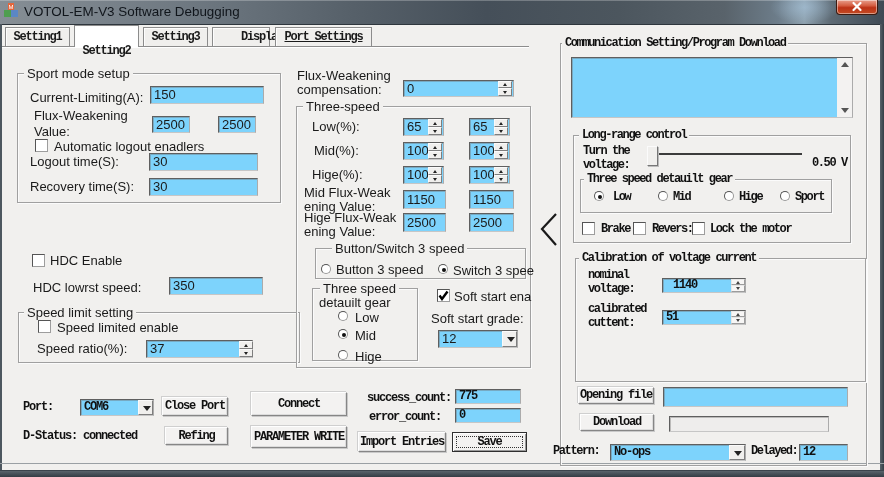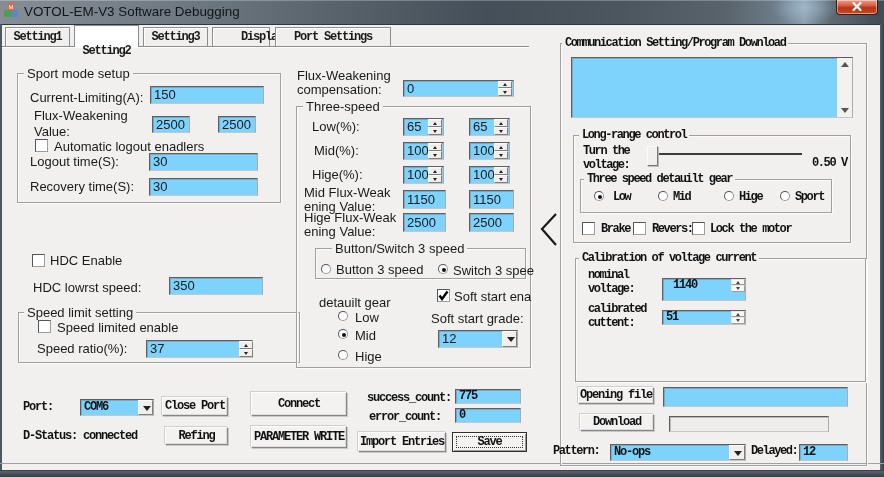--- a/index.html
+++ b/index.html
@@ -94,21 +94,21 @@
     <div id="rframe"></div>
     <div id="bline"></div>
     <div id="bframe"></div>
 
   <div id="tabline"></div>
     <div id="tabline2"></div>
   <div class="tab" style="left:5px; width:65px;">Setting1</div>
   <div class="tab act" style="left:74px; width:65px;">Setting2</div>
   <div class="tab" style="left:143px; width:65px;">Setting3</div>
   <div class="tab" style="left:212px; width:58px;padding-left:28px;">Display</div>
-  <div class="tab" style="left:275px; width:116px;">Port Settings</div>
+  <div class="tab" style="left:275px; width:97px;text-decoration:underline;">Port Settings</div>
 
   <div class="grp" style="left:17px; top:73px; width:264px; height:130px;">
     <div class="gt sans" style="left:6px;">Sport mode setup</div>
   </div>
   <div class="lbl sans" style="left:30px; top:90px;">Current-Limiting(A):</div>
   <div class="tb sans" style="left:150px; top:86px; width:114px; height:18px; line-height:16px;">150</div>
   <div class="lbl sans" style="left:34px; top:108px;">Flux-Weakening</div>
   <div class="lbl sans" style="left:34px; top:124px;">Value:</div>
   <div class="tb sans" style="left:152px; top:116px; width:38px; height:17px; line-height:15px;">2500</div>
   <div class="tb sans" style="left:218px; top:116px; width:38px; height:17px; line-height:15px;">2500</div>
@@ -226,20 +226,23 @@
   <div class="tb sans" style="left:469px; top:213px; width:45px; height:19px; line-height:17px;">2500</div>
 
   <div class="grp" style="left:315px; top:248px; width:211px; height:31px;">
     <div class="gt sans" style="left:16px;">Button/Switch 3 speed</div>
   </div>
   <div class="rd" style="left:321px; top:264px;"></div>
   <div class="lbl sans" style="left:336px; top:262px;">Button 3 speed</div>
   <div class="rd sel" style="left:438px; top:264px;"></div>
   <div class="lbl sans" style="left:453px; top:263px;">Switch 3 spee</div>
 
+  <div class="grp" style="left:312px; top:288px; width:106px; height:73px;">
+    <div class="gt sans" style="left:7px;">Three speed</div>
+  </div>
   <div class="lbl sans" style="left:319px; top:295px;">detauilt gear</div>
   <div class="rd" style="left:338px; top:311px;"></div>
   <div class="lbl sans" style="left:355px; top:310px;">Low</div>
   <div class="rd sel" style="left:338px; top:329px;"></div>
   <div class="lbl sans" style="left:355px; top:328px;">Mid</div>
   <div class="rd" style="left:338px; top:350px;"></div>
   <div class="lbl sans" style="left:355px; top:349px;">Hige</div>
 
   <div class="cb" style="left:437px; top:289px;">
       <svg width="11" height="11" viewBox="0 0 11 11" style="position:absolute;left:0;top:0;">
@@ -292,21 +295,21 @@
   <div class="cb" style="left:633px; top:222px;"></div>
   <div class="lbl mono" style="left:652px; top:222px;">Revers:</div>
   <div class="cb" style="left:692px; top:222px;"></div>
   <div class="lbl mono" style="left:710px; top:222px;">Lock the motor</div>
 
   <div class="grp" style="left:575px; top:258px; width:291px; height:124px;">
     <div class="gt mono" style="left:3px;">Calibration of voltage current</div>
   </div>
   <div class="lbl mono" style="left:588px; top:268px;">nominal</div>
   <div class="lbl mono" style="left:588px; top:282px;">voltage:</div>
-  <div class="tb mono" style="left:662px; top:278px; width:84px; height:23px; line-height:13px;padding-left:10px;">1140</div>
+  <div class="tb mono" style="left:662px; top:278px; width:84px; height:15px; line-height:13px;padding-left:10px;">1140</div>
   <div class="sp rsp" style="left:731px; top:279px; width:14px;">
         <div class="spu" style="top:0; height:6px;">
           <i></i>
         </div>
         <div class="spd" style="top:6px; height:7px;">
           <i></i>
         </div>
       </div>
   <div class="lbl mono" style="left:588px; top:302px;">calibrated</div>
   <div class="lbl mono" style="left:588px; top:316px;">cuttent:</div>

